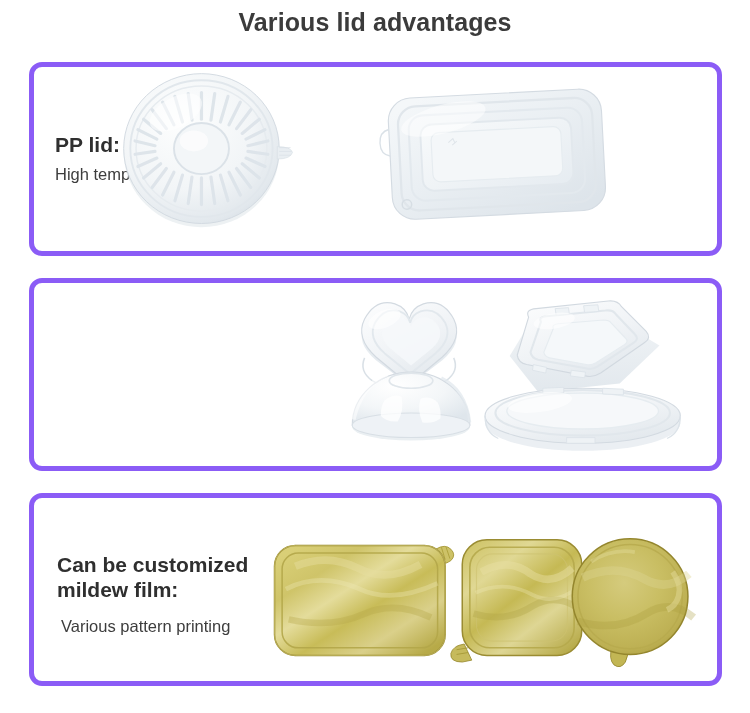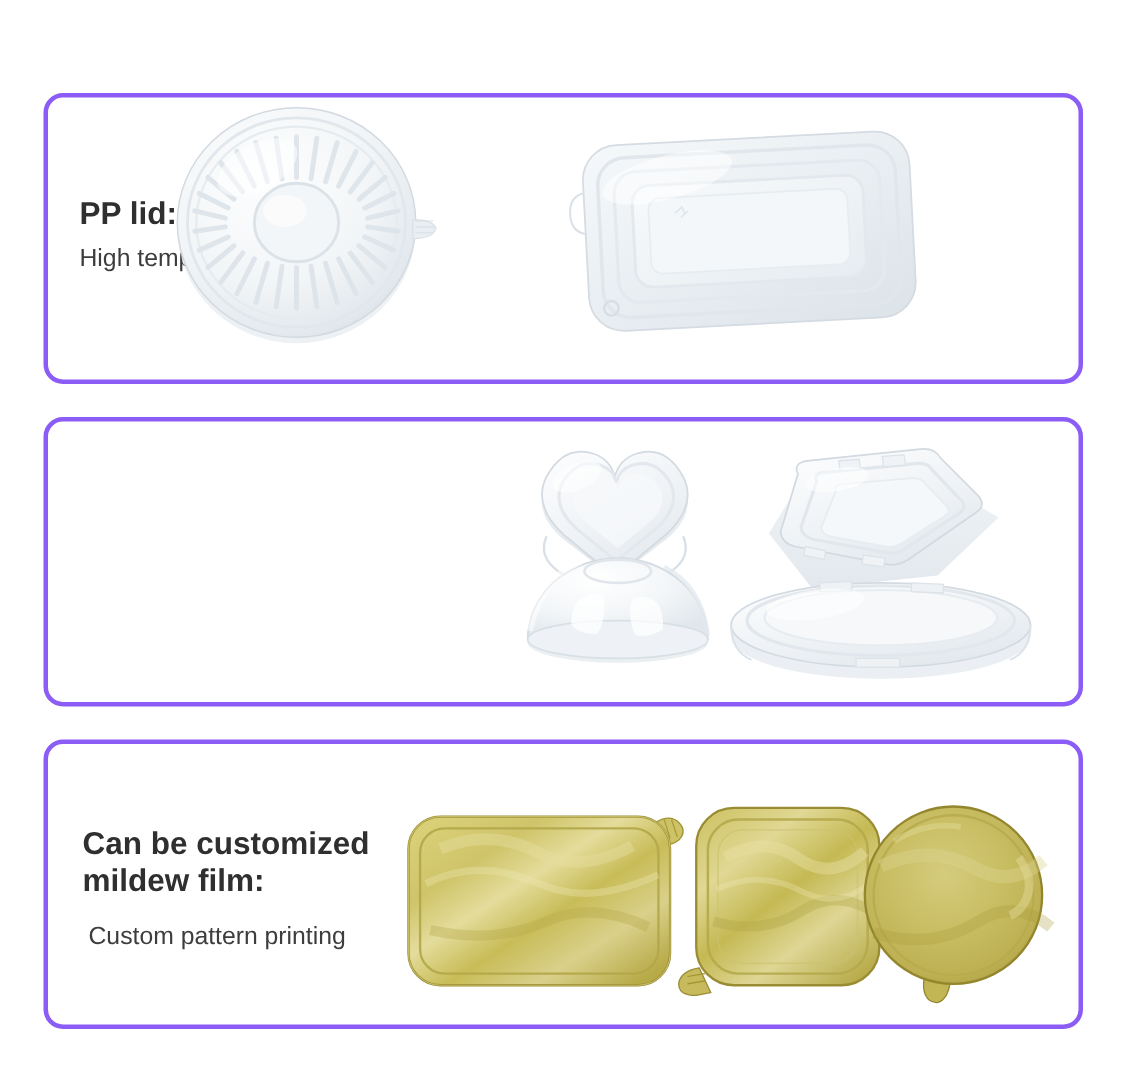--- a/index.html
+++ b/index.html
@@ -28,21 +28,21 @@
     font-size: 25px;
     font-weight: bold;
     color: #3b3b3b;
     letter-spacing: 0.1px;
   }
   .panel {
     position: absolute;
     left: 29px;
     width: 693px;
     box-sizing: border-box;
-    border: 3px solid #8b5cf6;
+    border: 5px solid #8b5cf6;
     border-radius: 13px;
     background: #ffffff;
   }
   #panel-1 { top: 62px;  height: 194px; }
   #panel-2 { top: 278px; height: 193px; }
   #panel-3 { top: 493px; height: 193px; }
 
   .panel-text {
     position: absolute;
     left: 21px;
@@ -77,20 +77,21 @@
     height: 100%;
     pointer-events: none;
   }
   svg { display: block; }
 </style>
 </head>
 <body>
 
 <div class="page">
 
+  <div class="page-title">Various lid advantages</div>
 
   <div class="panel" id="panel-1">
     <div class="panel-text">
       <p class="panel-heading">PP lid:</p>
       <p class="panel-desc">High temperature resistance</p>
     </div>
 
     <svg class="art" viewBox="0 0 693 194">
       <defs>
         <radialGradient id="ppRound" cx="38%" cy="32%" r="78%">
@@ -257,21 +258,21 @@
         <path d="M548 163 l30 0 l0 6 l-30 0 z" fill="#eef2f5" stroke="#dce3e9" stroke-width="0.9"></path>
         <ellipse cx="520" cy="126" rx="34" ry="10" fill="#ffffff" opacity="0.6" transform="rotate(-8 520 126)"></ellipse>
       </g>
     </svg>
   </div>
 
   <div class="panel" id="panel-3">
     <div class="panel-text">
       <p class="panel-heading">Can be customized
 mildew film:</p>
-      <p class="panel-desc">Custom pattern printing</p>
+      <p class="panel-desc">Various pattern printing</p>
     </div>
 
     <svg class="art" viewBox="0 0 693 193">
       <defs>
         <linearGradient id="goldRect" x1="6%" y1="8%" x2="92%" y2="94%">
           <stop offset="0%" stop-color="#d9cf77"></stop>
           <stop offset="22%" stop-color="#cfc469"></stop>
           <stop offset="40%" stop-color="#e4dc9b"></stop>
           <stop offset="58%" stop-color="#c8bc58"></stop>
           <stop offset="78%" stop-color="#dad08a"></stop>

